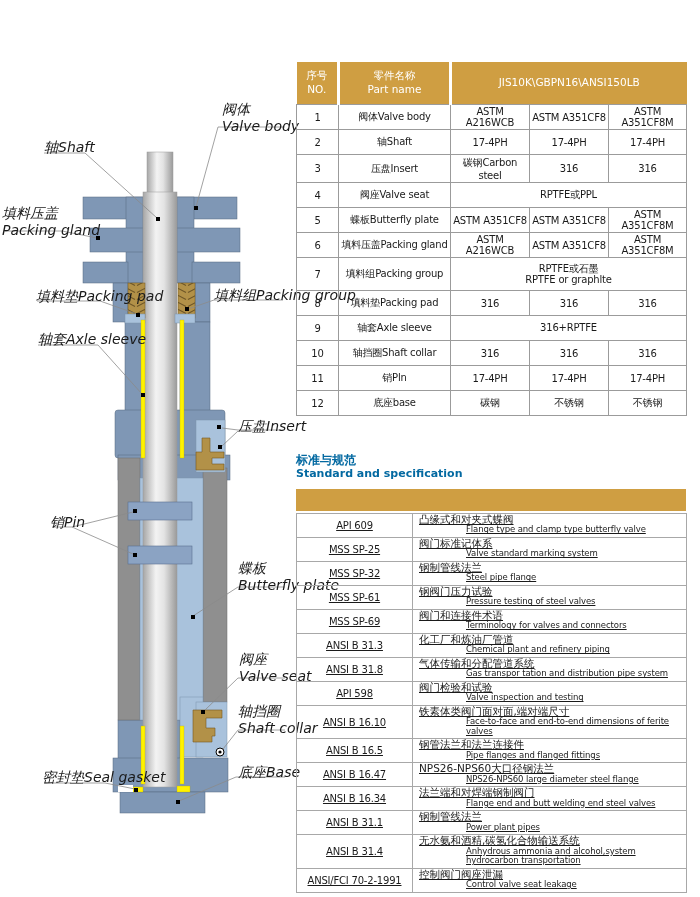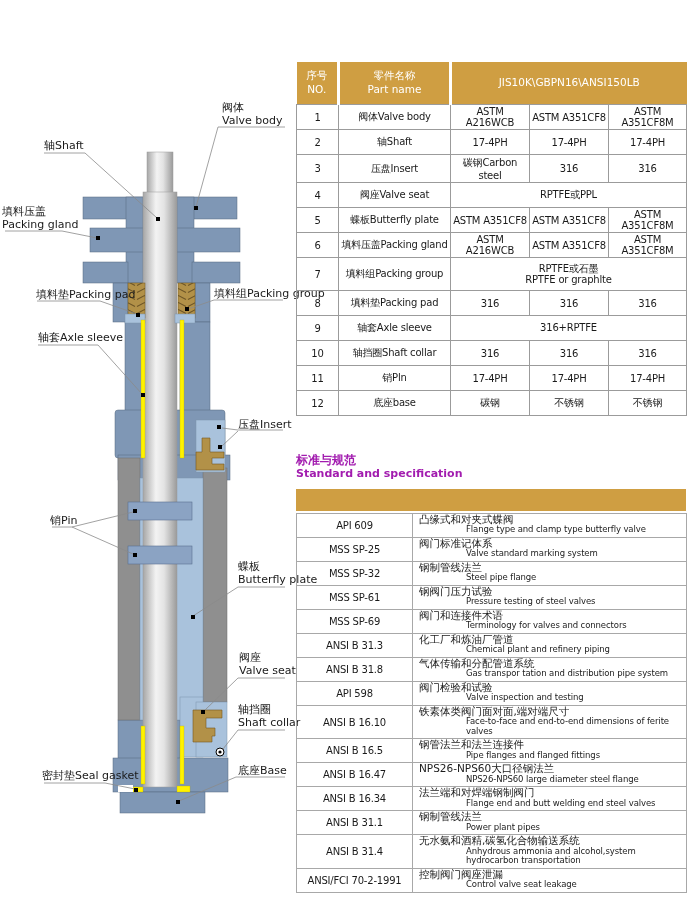--- a/index.html
+++ b/index.html
@@ -1,36 +1,36 @@
 <!DOCTYPE html>
 <html><head>
 <meta charset="utf-8">
 <style>
   html,body{margin:0;padding:0;background:#fff;}
   .page{position:relative;width:700px;height:897px;background:#fff;overflow:hidden;
         font-family:"DejaVu Sans","Liberation Sans",sans-serif;color:#1a1a1a;}
   svg{position:absolute;left:0;top:0;}
-  .lbl{position:absolute;font-size:11px;line-height:1.22;color:#1a1a1a;white-space:nowrap;}
+  .lbl{position:absolute;font-size:14px;line-height:1.22;color:#1a1a1a;white-space:nowrap;font-style:italic;}
   
   table.parts{position:absolute;left:296px;top:62px;width:390px;border-collapse:collapse;
               table-layout:fixed;font-size:10px;}
   table.parts th{background:#CF9E42;color:#fff;font-weight:normal;height:42px;
                  font-size:10.5px;line-height:1.3;text-align:center;vertical-align:middle;padding:0;}
   table.parts th.gap{border-left:3px solid #fff;}
   table.parts td{border:1px solid #9b9b9b;text-align:center;vertical-align:middle;
                  height:22px;padding:1px 0;letter-spacing:-0.2px;}
   table.parts tr.tall td{height:30px;}
   table.parts td .en-line,table.parts td div{line-height:1.15;}
   
-  .std-title{position:absolute;left:296px;top:453px;font-weight:bold;color:#a21caf;}
+  .std-title{position:absolute;left:296px;top:453px;font-weight:bold;color:#0369a1;}
   .std-title .t1{font-size:12px;line-height:1.2;}
   .std-title .t2{font-size:11px;line-height:1.2;}
   .std-band{position:absolute;left:296px;top:489px;width:390px;height:22px;background:#CF9E42;}
   table.std{position:absolute;left:296px;top:513px;width:390px;border-collapse:collapse;
-            table-layout:fixed;}
+            table-layout:fixed;text-decoration:underline;}
   table.std td{border:1px solid #a8a8a8;vertical-align:middle;height:21px;padding:0;overflow:hidden;}
   table.std td.code{text-align:center;font-size:10px;letter-spacing:-0.2px;}
   table.std td.desc{padding:0 4px 2px 6px;}
   table.std td.desc .zh{font-size:10.5px;line-height:1.08;}
   table.std td.desc .en{font-size:8.5px;line-height:1.12;letter-spacing:-0.1px;color:#222;margin-left:47px;}
 </style>
 </head>
 <body>
 
 <div class="page">

